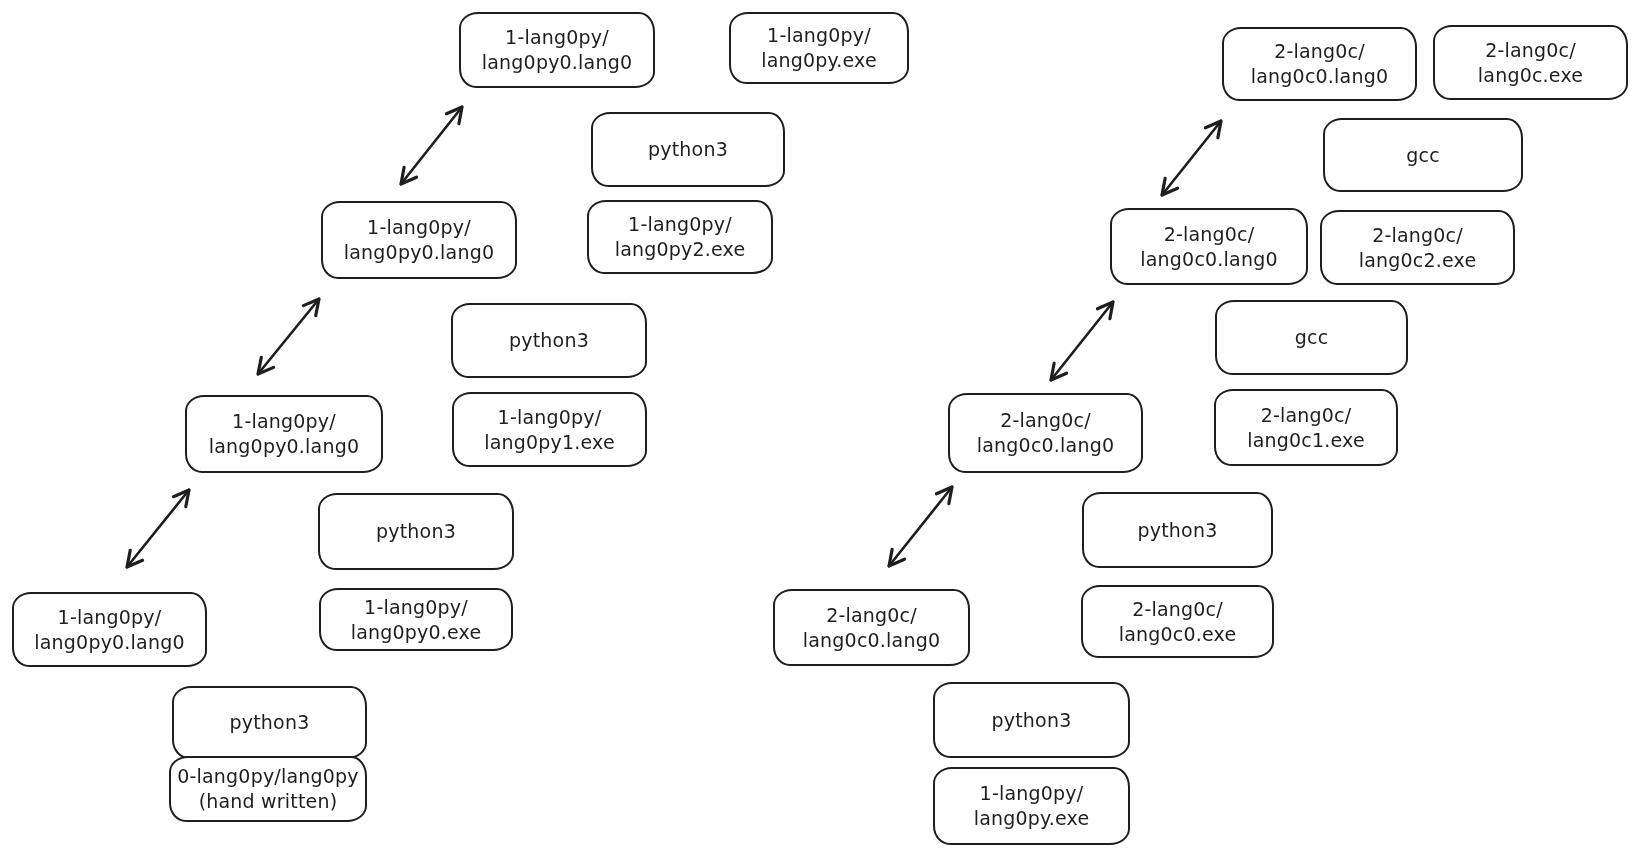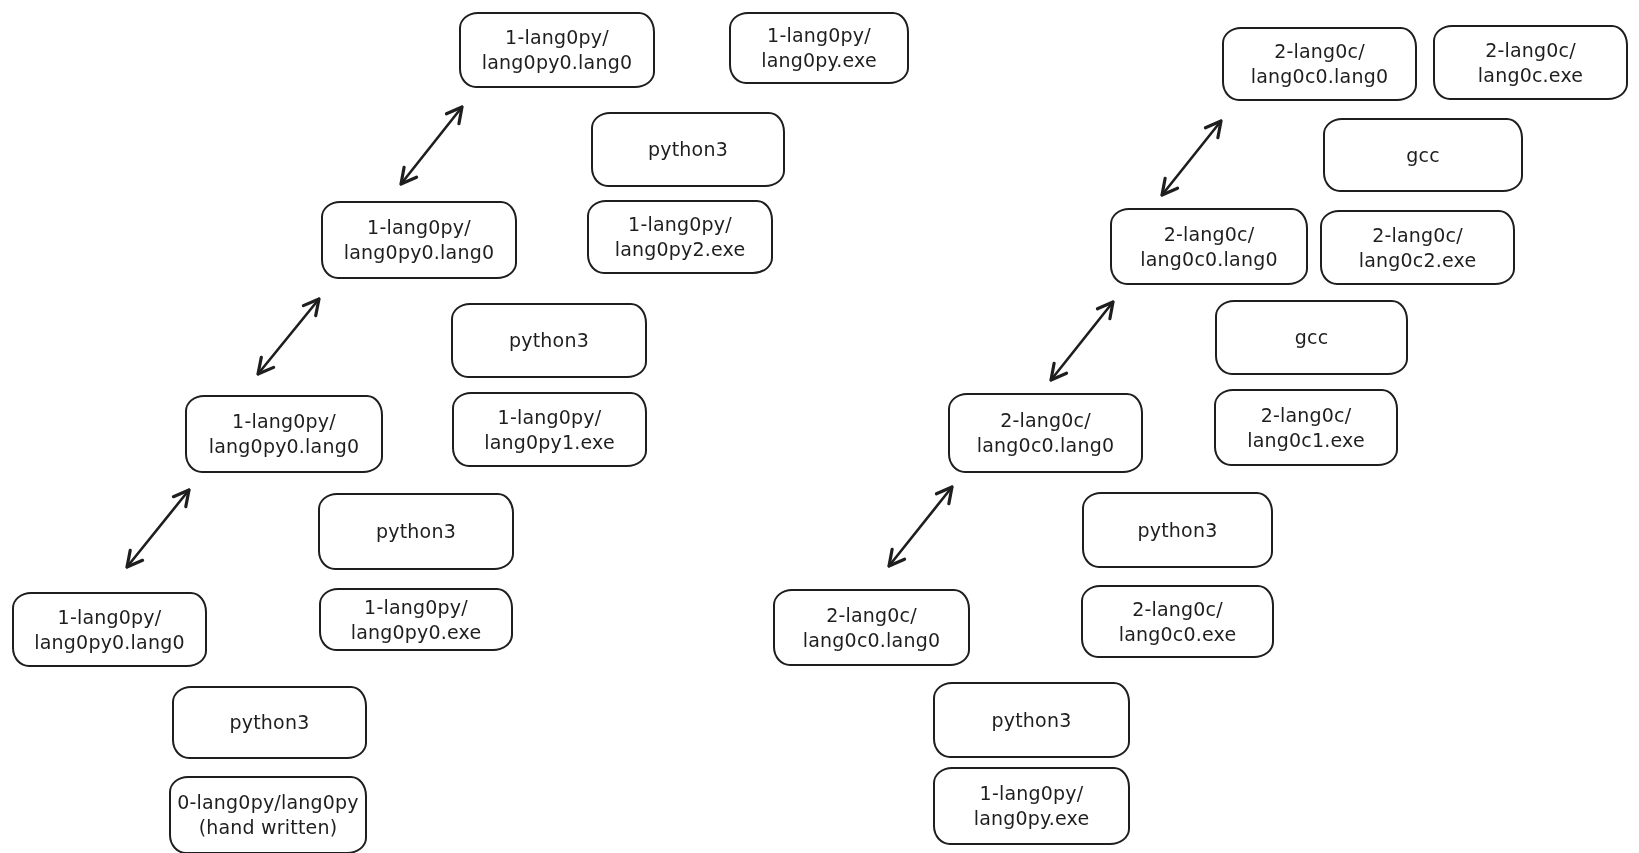--- a/index.html
+++ b/index.html
@@ -96,21 +96,21 @@
         <span>1-lang0py/
 lang0py0.lang0</span>
       </div>
       <div class="node" style="left: 319px; top: 588px; width: 194px; height: 63px;">
         <span>1-lang0py/
 lang0py0.exe</span>
       </div>
       <div class="node" style="left: 172px; top: 686px; width: 195px; height: 73px;">
         <span>python3</span>
       </div>
-      <div class="node" style="left: 169px; top: 776px; width: 198px; height: 78px;">
+      <div class="node" style="left: 169px; top: 756px; width: 198px; height: 66px;">
         <span>0-lang0py/lang0py
 (hand written)</span>
       </div>
       <div class="node" style="left: 1222px; top: 27px; width: 195px; height: 74px;">
         <span>2-lang0c/
 lang0c0.lang0</span>
       </div>
       <div class="node" style="left: 1433px; top: 25px; width: 195px; height: 75px;">
         <span>2-lang0c/
 lang0c.exe</span>

